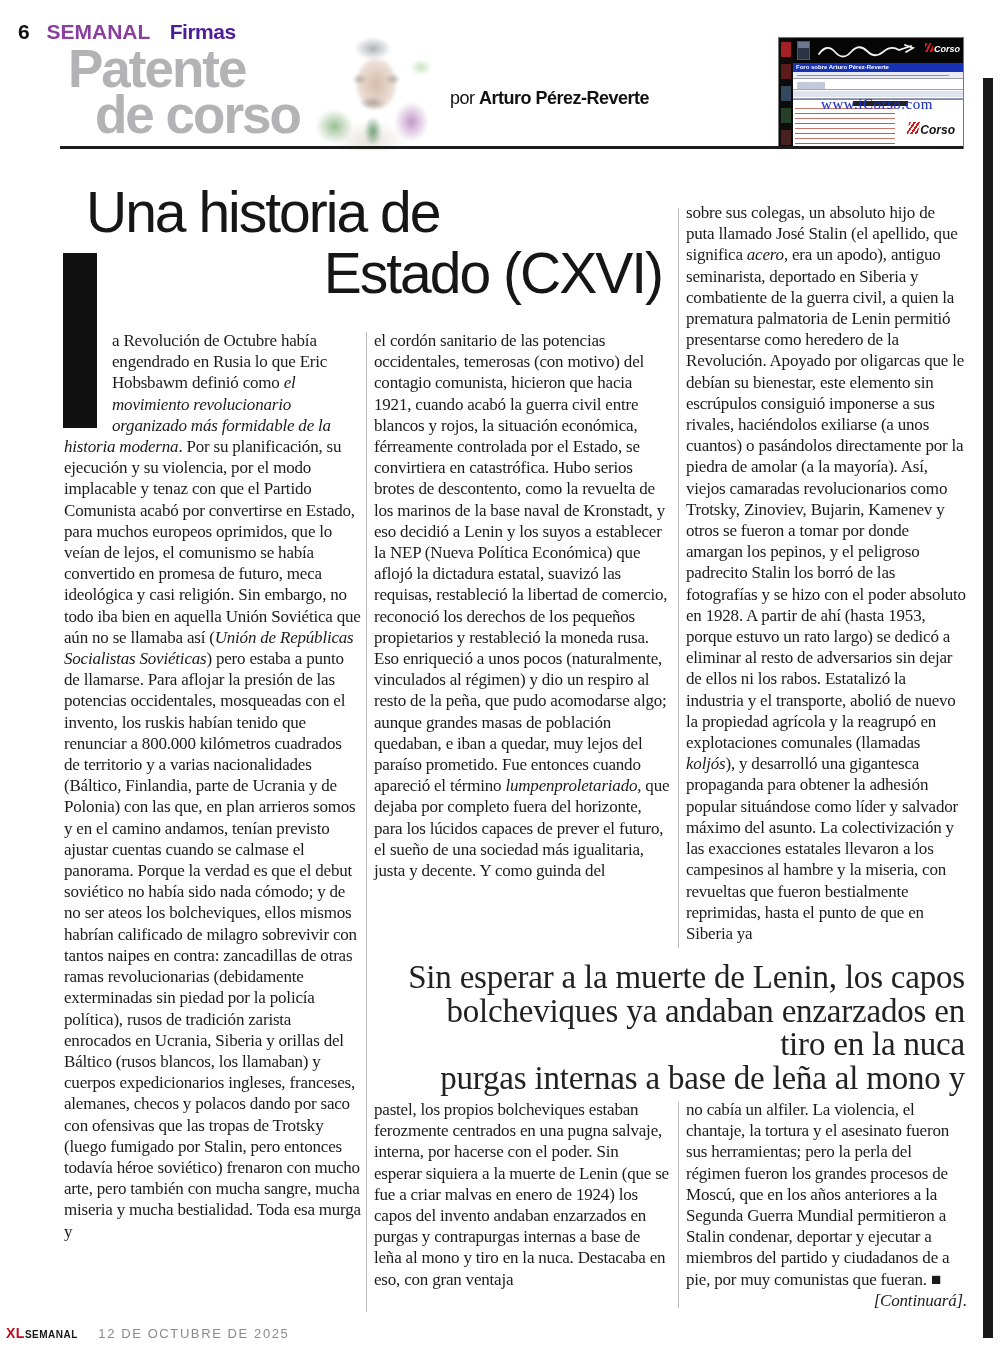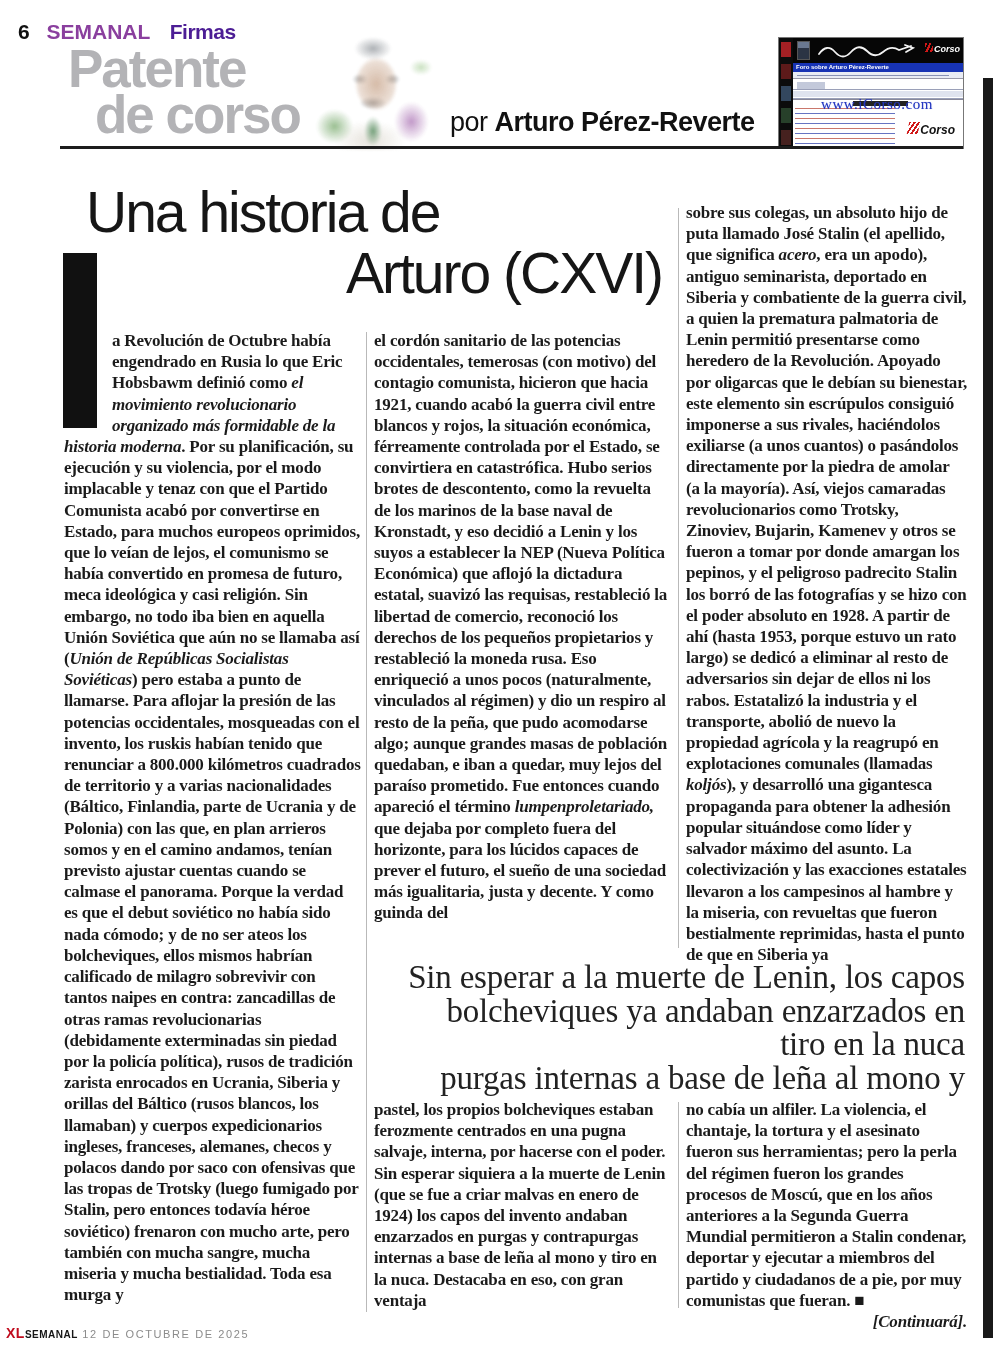--- a/index.html
+++ b/index.html
@@ -12,22 +12,22 @@
   
   .kicker{ position:absolute; left:6px; top:20px;
     font-family:"Liberation Sans", sans-serif; font-weight:bold; font-size:21px; letter-spacing:-0.5px; }
   .kicker .pg{ color:#111; margin-right:12px; }
   .kicker .mag{ margin-right:14px; letter-spacing:0; }
   .kicker .sec{ color:#4c1d95; }
   .logo{ position:absolute; left:68px; top:46px;
     font-family:"Liberation Sans", sans-serif; font-weight:bold; color:#b3b3b6;
     font-size:53px; line-height:46px; letter-spacing:-2px; }
   .logo .l2{ margin-left:27px; }
-  .byline{ position:absolute; left:450px; top:107px;
-    font-family:"Liberation Sans", sans-serif; font-size:27px; letter-spacing:-0.5px; color:#111; }
+  .byline{ position:absolute; left:450px; top:88px;
+    font-family:"Liberation Sans", sans-serif; font-size:18px; letter-spacing:-0.5px; color:#111; }
   .byline strong{ font-weight:bold; }
   .header-rule{ position:absolute; left:60px; top:146px; width:903px; height:3px; background:#1c1c1c; }
   .right-bar{ position:absolute; left:983px; top:78px; width:10px; height:1260px; background:#191919; }
 
   
   .portrait{ position:absolute; left:293px; top:32px; width:160px; height:118px;
     filter:blur(0.8px); opacity:.92;
     background:
       radial-gradient(ellipse 26px 16px at 50% 14%, rgba(150,155,160,.85), transparent 72%),
       radial-gradient(ellipse 30px 38px at 52% 44%, rgba(208,178,156,.95), rgba(208,178,156,.45) 58%, transparent 72%),
@@ -77,21 +77,21 @@
   .wt-logo .mark{ width:11px; height:12px; transform:skewX(-12deg); }
 
   
   .title{ position:absolute; left:86px; top:182px; width:576px;
     font-family:"Liberation Sans", sans-serif; font-weight:normal; color:#161616;
     font-size:57px; line-height:61px; letter-spacing:-2px; }
   .title .t1{ display:block; text-align:left; }
   .title .t2{ display:block; text-align:right; }
   .dropcap{ position:absolute; left:63px; top:253px; width:34px; height:175px; background:#111; }
 
-  .col{ position:absolute; font-size:17px; line-height:21.2px; letter-spacing:-0.2px; color:#1b1b1b;font-weight:bold; }
+  .col{ position:absolute; font-size:17px; line-height:21.2px; letter-spacing:-0.2px; color:#1b1b1b; }
   .col em{ font-style:italic; }
   .dc-spacer{ float:left; width:48px; height:106px; }
   .col1 { left:64px;  top:330px; width:297px; }
   .col2t{ left:374px; top:330px; width:296px; }
   .col3t{ left:686px; top:202px; width:281px; }
   .col2b{ left:374px; top:1099px; width:296px; }
   .col3b{ left:686px; top:1099px; width:281px; }
   .continuara{ text-align:right; font-style:italic; }
 
   .pullquote{ position:absolute; left:380px; top:961px; width:585px;
@@ -99,21 +99,21 @@
 
   .vrule{ position:absolute; width:1px; background:#b9b9b9; }
   .ruleA { left:366px; top:332px; height:980px; }
   .ruleB1{ left:678px; top:208px; height:740px; }
   .ruleB2{ left:678px; top:1102px; height:206px; }
 
   
   .footer{ position:absolute; left:6px; top:1324px; font-family:"Liberation Sans", sans-serif; }
   .footer .xl{ color:#c00c1e; font-weight:bold; font-size:14px; letter-spacing:0.5px; }
   .footer .sem{ color:#161616; font-weight:bold; font-size:10px; letter-spacing:0.5px; }
-  .footer .date{ color:#8b8b8b; font-size:11px; letter-spacing:1.6px; margin-left:0; }
+  .footer .date{ color:#8b8b8b; font-size:13px; letter-spacing:1.6px; margin-left:16px; }
 </style>
 </head>
 <body>
 
 <div class="page">
 
   <div class="kicker">
     <span class="pg"></span>
     <span class="pg">6</span>
     <span class="mag" style="color:#8a3f9e;">SEMANAL</span>
@@ -153,21 +153,21 @@
     <div class="wt-lines"></div>
     <div class="wt-url">www.iCorso.com</div>
     <div class="wt-logo"><span class="mark"></span><span>Corso</span></div>
   </div>
 
   <div class="header-rule"></div>
   <div class="right-bar"></div>
 
   <h1 class="title">
     <span class="t1">Una historia de</span>
-    <span class="t2">Arturo (CXVI)</span>
+    <span class="t2">Estado (CXVI)</span>
   </h1>
 
   <div class="dropcap"></div>
 
   <div class="col col1"><span class="dc-spacer"></span><span><span>a Revolución de Octubre había engendrado en Rusia lo que Eric Hobsbawm definió como </span><em>el movimiento revolucionario organizado más formidable de la historia moderna</em><span>. Por su planificación, su ejecución y su violencia, por el modo implacable y tenaz con que el Partido Comunista acabó por convertirse en Estado, para muchos europeos oprimidos, que lo veían de lejos, el comunismo se había convertido en promesa de futuro, meca ideológica y casi religión. Sin embargo, no todo iba bien en aquella Unión Soviética que aún no se llamaba así (</span><em>Unión de Repúblicas Socialistas Soviéticas</em><span>) pero estaba a punto de llamarse. Para aflojar la presión de las potencias occidentales, mosqueadas con el invento, los ruskis habían tenido que renunciar a 800.000 kilómetros cuadrados de territorio y a varias nacionalidades (Báltico, Finlandia, parte de Ucrania y de Polonia) con las que, en plan arrieros somos y en el camino andamos, tenían previsto ajustar cuentas cuando se calmase el panorama. Porque la verdad es que el debut soviético no había sido nada cómodo; y de no ser ateos los bolcheviques, ellos mismos habrían calificado de milagro sobrevivir con tantos naipes en contra: zancadillas de otras ramas revolucionarias (debidamente exterminadas sin piedad por la policía política), rusos de tradición zarista enrocados en Ucrania, Siberia y orillas del Báltico (rusos blancos, los llamaban) y cuerpos expedicionarios ingleses, franceses, alemanes, checos y polacos dando por saco con ofensivas que las tropas de Trotsky (luego fumigado por Stalin, pero entonces todavía héroe soviético) frenaron con mucho arte, pero también con mucha sangre, mucha miseria y mucha bestialidad. Toda esa murga y</span></span></div>
 
   <div class="col col2t"><span><span>el cordón sanitario de las potencias occidentales, temerosas (con motivo) del contagio comunista, hicieron que hacia 1921, cuando acabó la guerra civil entre blancos y rojos, la situación económica, férreamente controlada por el Estado, se convirtiera en catastrófica. Hubo serios brotes de descontento, como la revuelta de los marinos de la base naval de Kronstadt, y eso decidió a Lenin y los suyos a establecer la NEP (Nueva Política Económica) que aflojó la dictadura estatal, suavizó las requisas, restableció la libertad de comercio, reconoció los derechos de los pequeños propietarios y restableció la moneda rusa. Eso enriqueció a unos pocos (naturalmente, vinculados al régimen) y dio un respiro al resto de la peña, que pudo acomodarse algo; aunque grandes masas de población quedaban, e iban a quedar, muy lejos del paraíso prometido. Fue entonces cuando apareció el término </span><em>lumpenproletariado,</em><span> que dejaba por completo fuera del horizonte, para los lúcidos capaces de prever el futuro, el sueño de una sociedad más igualitaria, justa y decente. Y como guinda del</span></span></div>
 
   <div class="col col3t"><span><span>sobre sus colegas, un absoluto hijo de puta llamado José Stalin (el apellido, que significa </span><em>acero</em><span>, era un apodo), antiguo seminarista, deportado en Siberia y combatiente de la guerra civil, a quien la prematura palmatoria de Lenin permitió presentarse como heredero de la Revolución. Apoyado por oligarcas que le debían su bienestar, este elemento sin escrúpulos consiguió imponerse a sus rivales, haciéndolos exiliarse (a unos cuantos) o pasándolos directamente por la piedra de amolar (a la mayoría). Así, viejos camaradas revolucionarios como Trotsky, Zinoviev, Bujarin, Kamenev y otros se fueron a tomar por donde amargan los pepinos, y el peligroso padrecito Stalin los borró de las fotografías y se hizo con el poder absoluto en 1928. A partir de ahí (hasta 1953, porque estuvo un rato largo) se dedicó a eliminar al resto de adversarios sin dejar de ellos ni los rabos. Estatalizó la industria y el transporte, abolió de nuevo la propiedad agrícola y la reagrupó en explotaciones comunales (llamadas </span><em>koljós</em><span>), y desarrolló una gigantesca propaganda para obtener la adhesión popular situándose como líder y salvador máximo del asunto. La colectivización y las exacciones estatales llevaron a los campesinos al hambre y la miseria, con revueltas que fueron bestialmente reprimidas, hasta el punto de que en Siberia ya</span></span></div>
 

